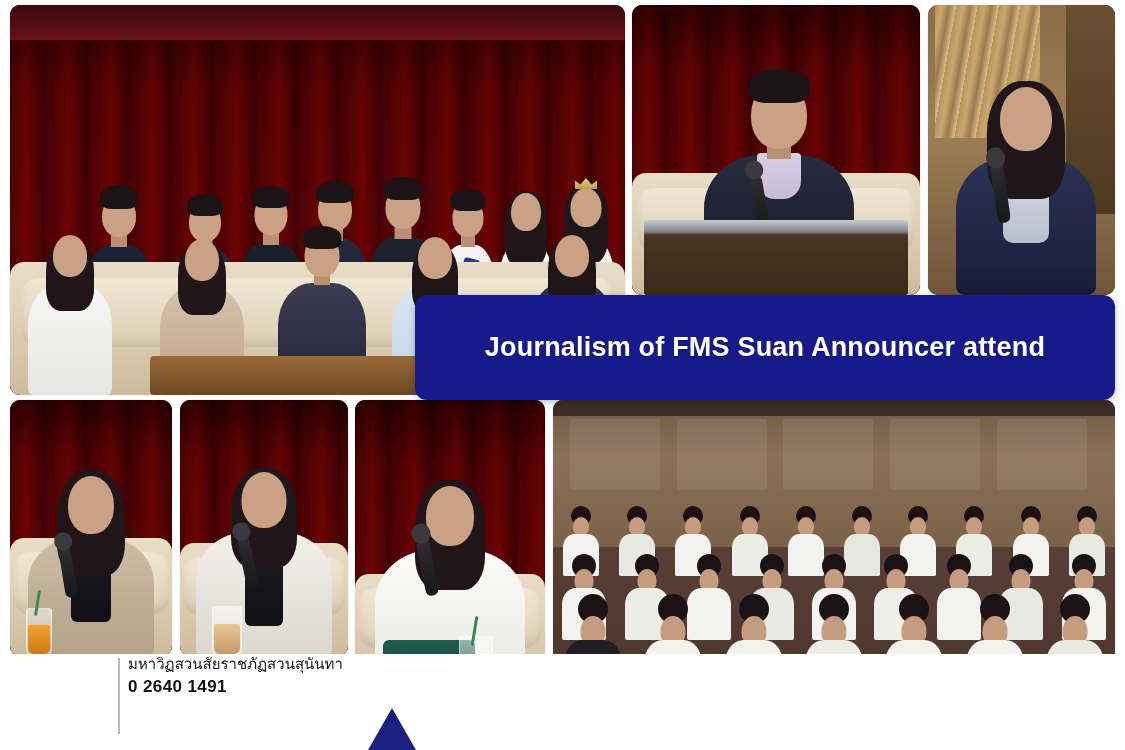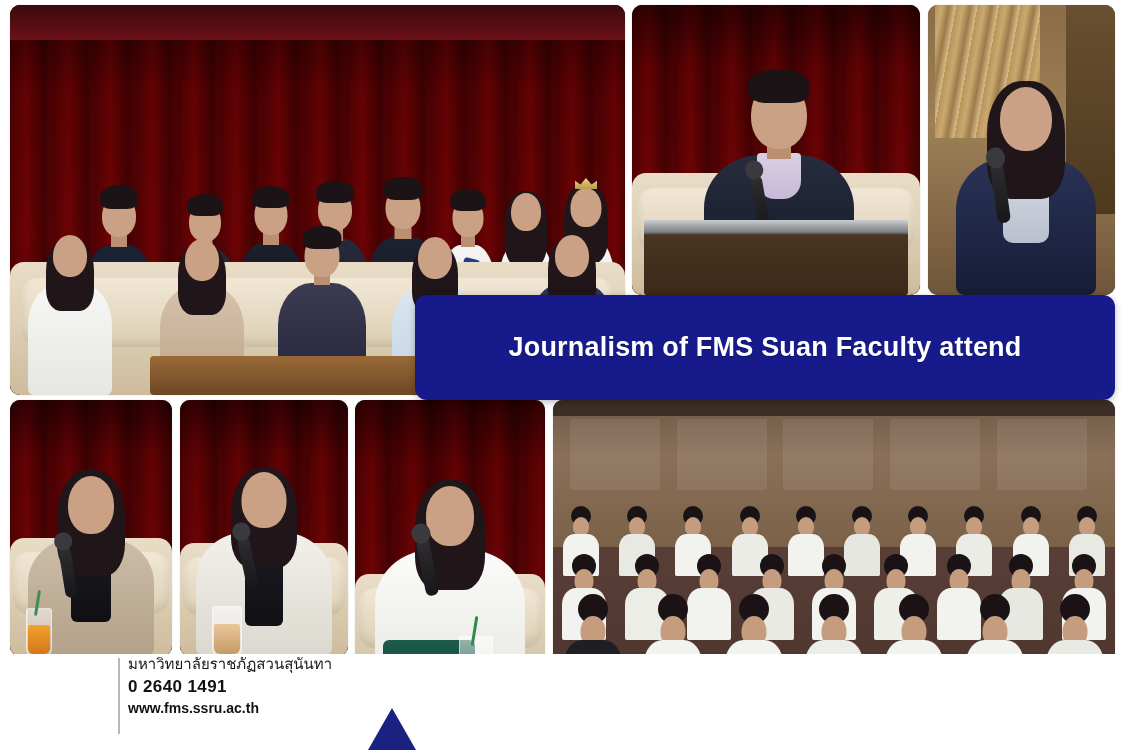--- a/index.html
+++ b/index.html
@@ -323,21 +323,21 @@
                     background:linear-gradient(180deg,#d9dde6,#b9c0cd);border-radius:6px 6px 10px 10px;"></div>
         <div class="neck" style="bottom:134px;width:21px;height:15px;"></div>
         <div class="hairlong" style="bottom:96px;width:78px;height:118px;"></div>
         <div class="head" style="bottom:144px;width:52px;height:64px;"></div>
       </div>
       <div class="mic" style="left:66px;bottom:72px;width:13px;height:60px;transform:rotate(-8deg);"></div>
     </div>
   </div>
 
   <div class="banner" style="left:415px;top:295px;width:700px;height:105px;">
-    <div class="line">Journalism   of   FMS Suan Faculty attend</div>
+    <div class="line">Journalism   of   FMS Suan Announcer attend</div>
   </div>
 
   <div class="photo" style="left:10px;top:400px;width:162px;height:256px;">
     <div class="scene">
       <div class="curtain"></div>
       <div class="sofa" style="height:46%;"></div>
       <div class="person" style="left:18px;width:126px;height:214px;">
         <div class="body" style="width:126px;height:118px;background:linear-gradient(180deg,#cdbda7,#b3a189);"></div>
         <div style="position:absolute;left:50%;transform:translateX(-50%);bottom:34px;width:40px;height:82px;
                     background:linear-gradient(180deg,#1a1a20,#0f0f14);border-radius:6px;"></div>
@@ -545,21 +545,20 @@
       <div style="position:absolute;right:12%;bottom:4%;width:44px;height:17px;background:#d7521e;border-radius:9px 4px 4px 9px;"></div>
       <div style="position:absolute;right:19%;bottom:7%;width:40px;height:15px;background:#cf4c1b;border-radius:8px 4px 4px 8px;"></div>
     </div>
   </div>
 
   <div class="footer">
 
     <div class="divider"></div>
 
     <div class="ftext">
-      <div class="th2">มหาวิทยาลัยราชภัฏสวนสุนันทา</div>
+      <div class="th2">มหาวิฏสวนสัยราชภัฏสวนสุนันทา</div>
       <div class="tel">0 2640 1491</div>
-      <div class="url">www.fms.ssru.ac.th</div>
     </div>
   </div>
 
   <div class="tri"></div>
 
 </div>
 
 </body></html>

